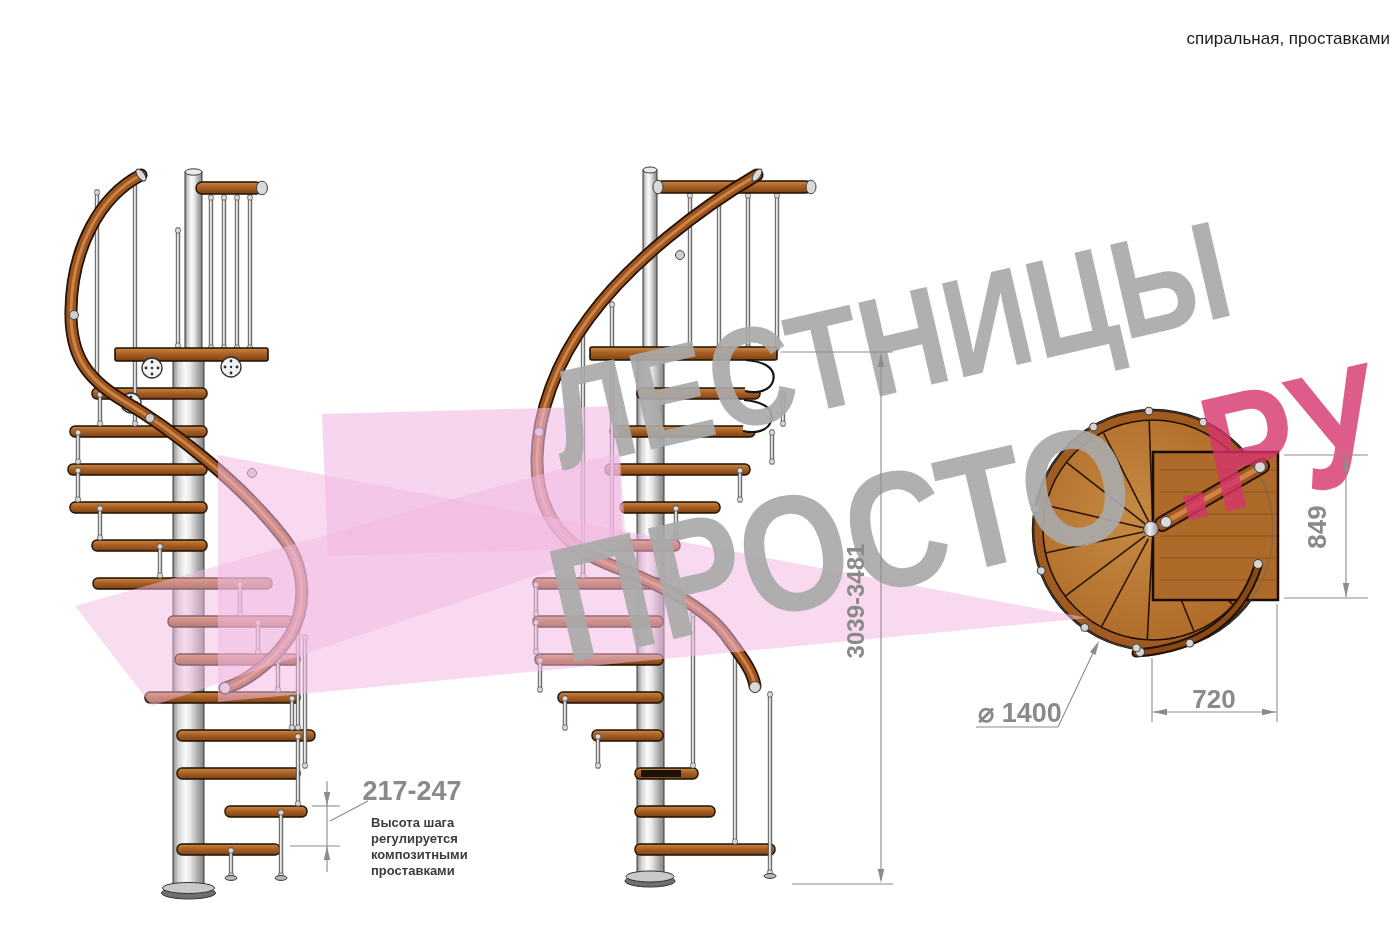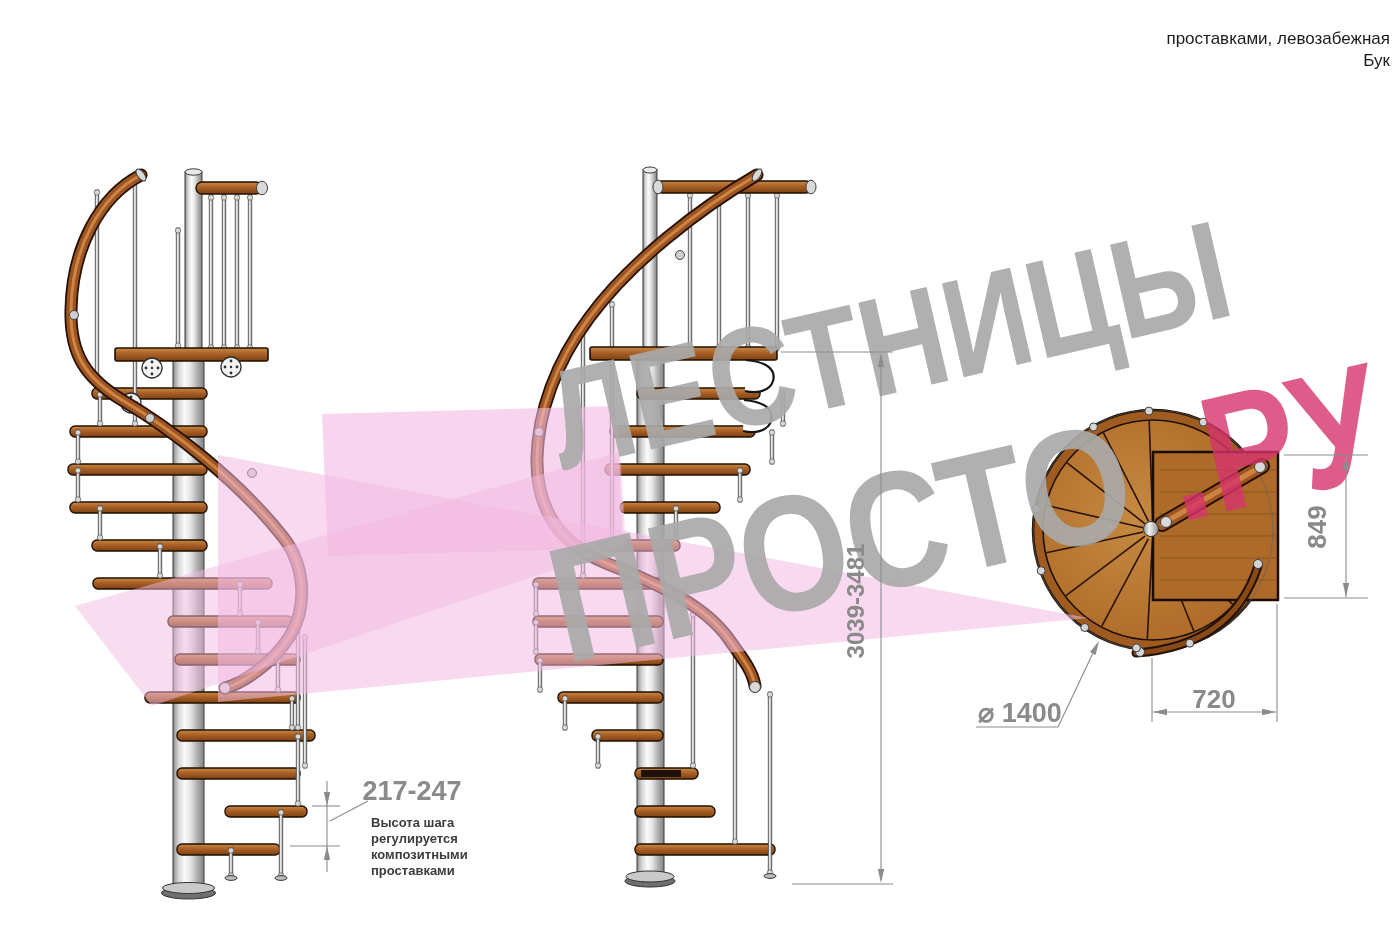--- a/index.html
+++ b/index.html
@@ -375,16 +375,15 @@
       <text class="dimtxt" x="412" y="800" text-anchor="middle" font-size="27">217-247</text>
       <text class="notetxt" x="371" y="827">Высота шага</text>
       <text class="notetxt" x="371" y="843">регулируется</text>
       <text class="notetxt" x="371" y="859">композитными</text>
       <text class="notetxt" x="371" y="875">проставками</text>
     </g>
   </svg>
 
   
   <div class="hdr">
-    <div>проставками, левозабежная</div>
-    <div>Бук</div>
+    <div>спиральная, проставками</div>
   </div>
 </div>
 
 </body></html>

